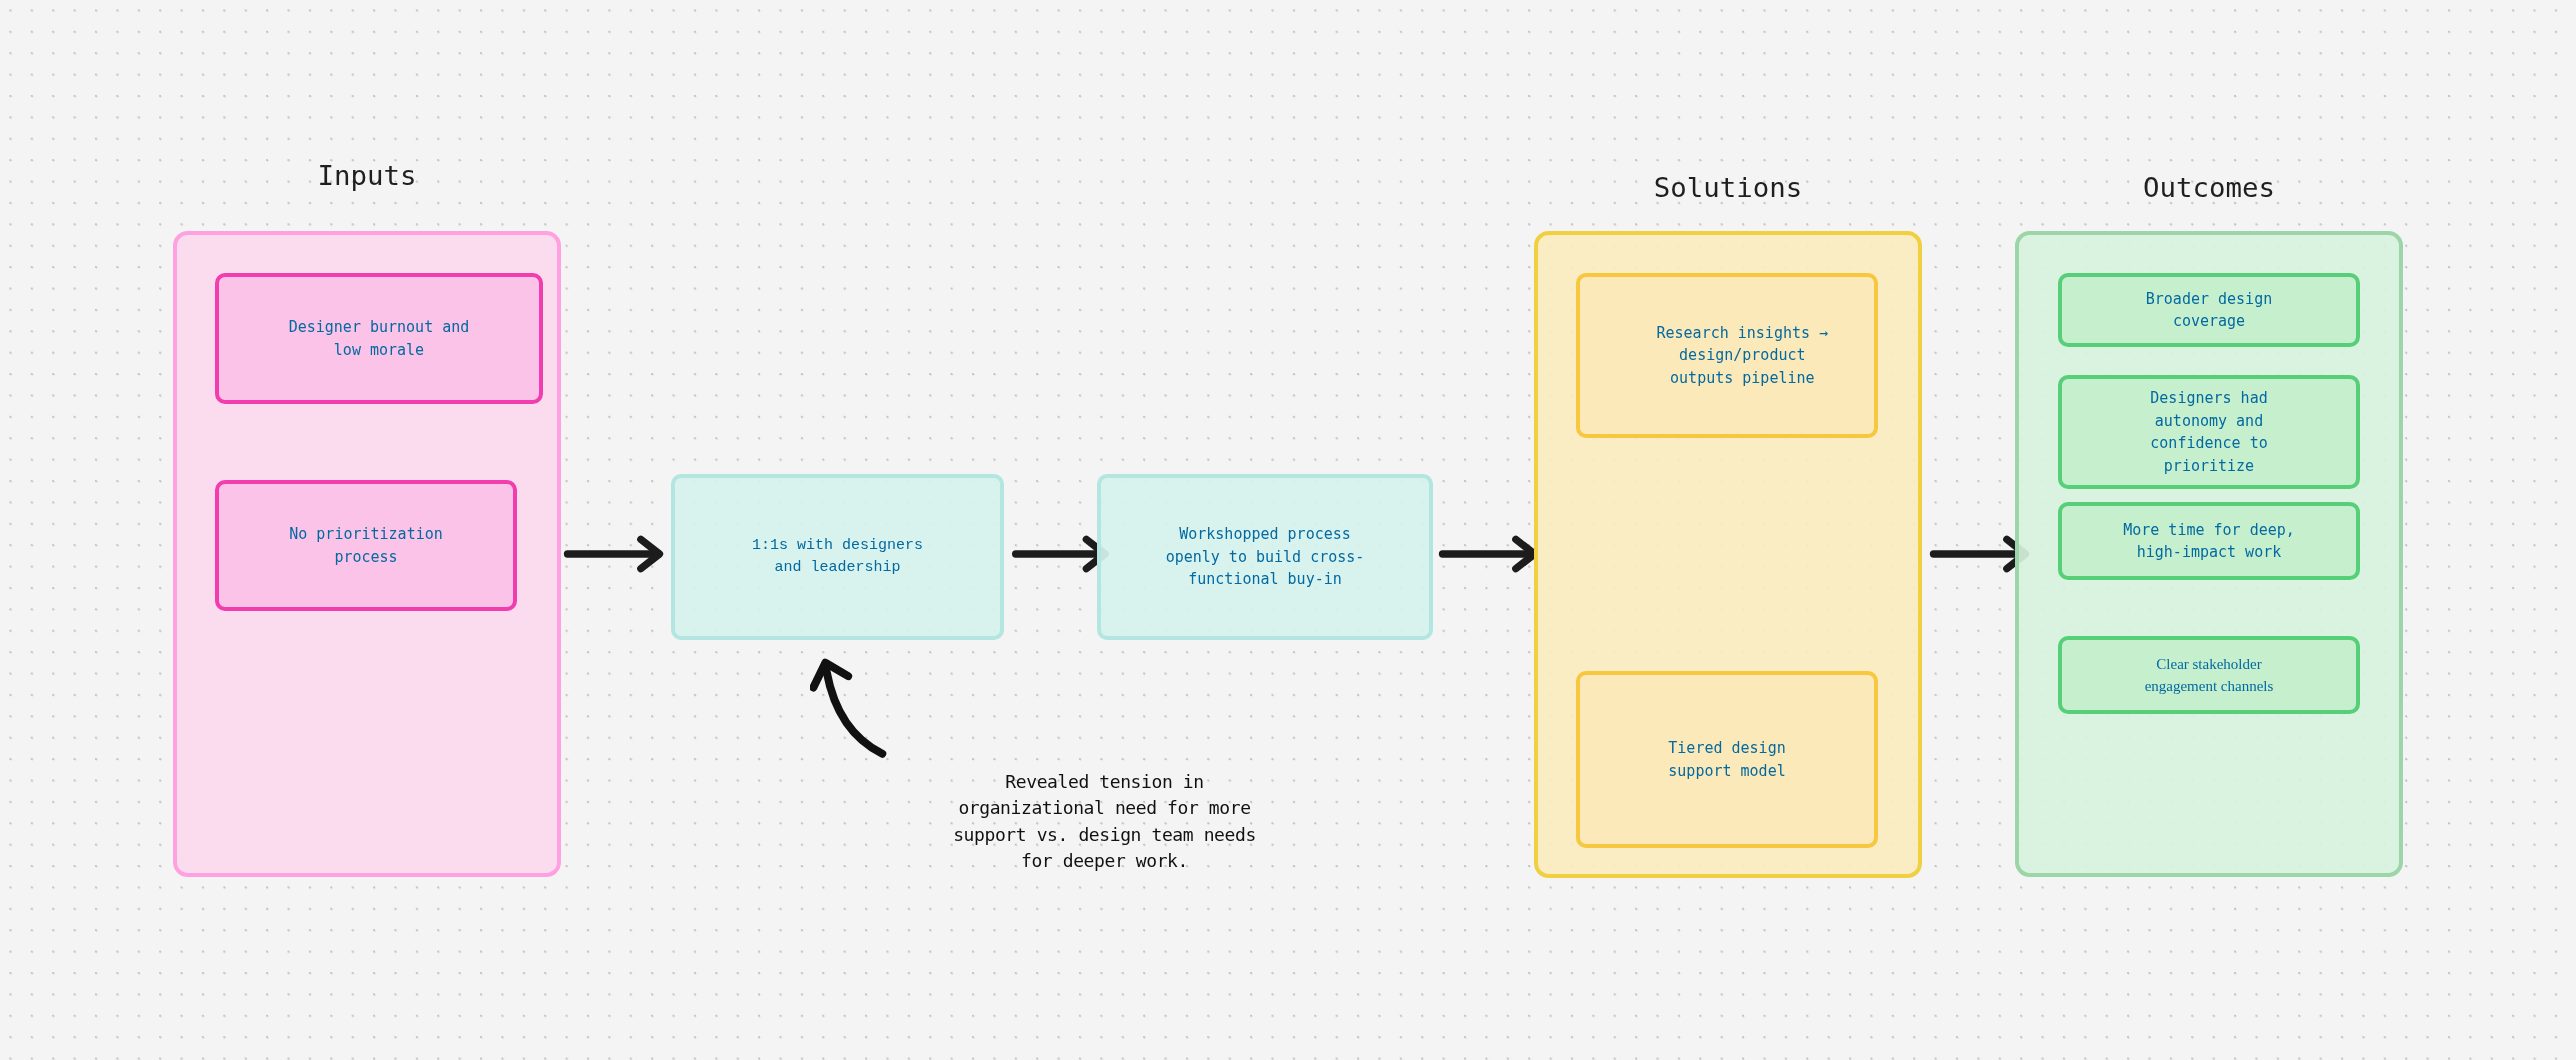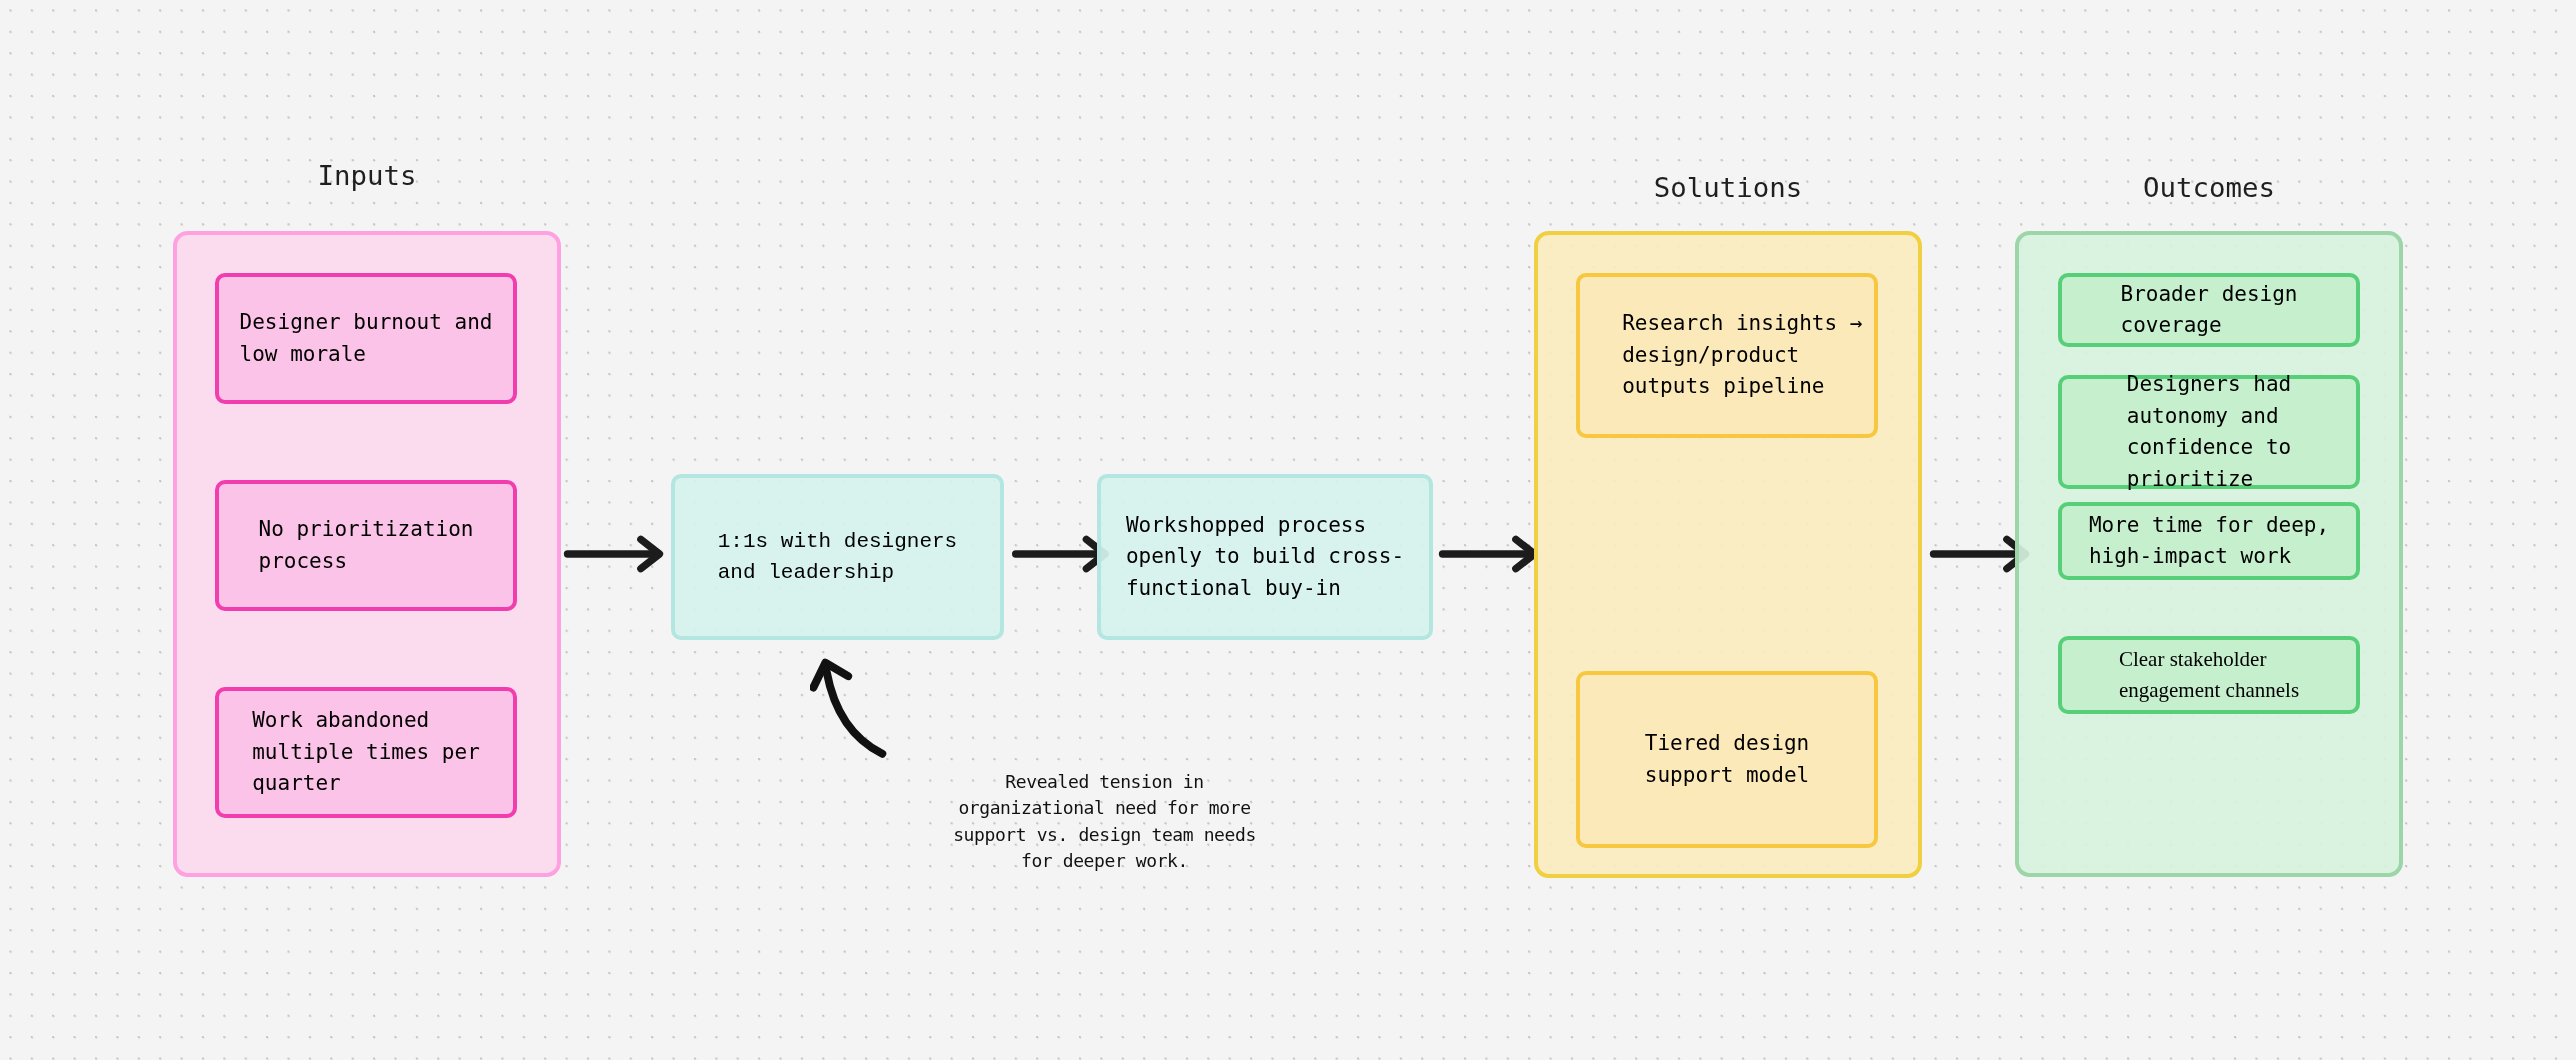--- a/index.html
+++ b/index.html
@@ -58,25 +58,25 @@
   }
 
   
   .node {
     position: absolute;
     border-style: solid;
     border-radius: 10px;
     display: flex;
     align-items: center;
     justify-content: center;
-    text-align: left;
-    font-family: "DejaVu Sans Mono", "Liberation Mono", monospace;
-    font-size: 21px;
+    text-align: center;
+    font-family: "DejaVu Sans Mono", "Liberation Mono", monospace;
+    font-size: 15px;
     line-height: 1.50;
-    color: #000000;
+    color: #0369a1;
     white-space: pre-line;
     padding: 4px 9.4px;
   }
 
   .node.pink {
     background: #fbc3e7;
     border-color: #f23dae;
     border-width: 4px;
   }
   .node.cyan {
@@ -123,29 +123,26 @@
 <div class="canvas">
 
   <div class="section-title" style="left:173px; top:162px; width:388px;">Inputs</div>
 
   <div class="section-title" style="left:1534px; top:174px; width:388px;">Solutions</div>
 
   <div class="section-title" style="left:2015px; top:174px; width:388px;">Outcomes</div>
 
   <div class="group inputs" style="left:173px; top:231px; width:388px; height:646px;"></div>
 
-  <div class="node pink" style="left:215px; top:273px; width:302px; height:131px;">Designer burnout and
+  <div class="node pink" style="left:215px; top:273px; width:328px; height:131px;">Designer burnout and
 low morale</div>
 
   <div class="node pink" style="left:215px; top:480px; width:302px; height:131px;">No prioritization
 process</div>
 
-  <div class="node pink" style="left:215px; top:687px; width:302px; height:131px;">Work abandoned
-multiple times per
-quarter</div>
 
   <svg class="arrow" style="left:562px; top:534px;" width="107" height="40" viewBox="0 0 160 60">
     <g stroke="#1c1c1c" stroke-width="11" fill="none" stroke-linecap="round" stroke-linejoin="round">
       <line x1="8" y1="30" x2="142" y2="30"></line>
       <polyline points="118,8 146,30 118,52"></polyline>
     </g>
   </svg>
 
   <div class="node cyan" style="left:671px; top:474px; width:333px; height:166px;font-family:Liberation Mono, monospace;">1:1s with designers
 and leadership</div>

